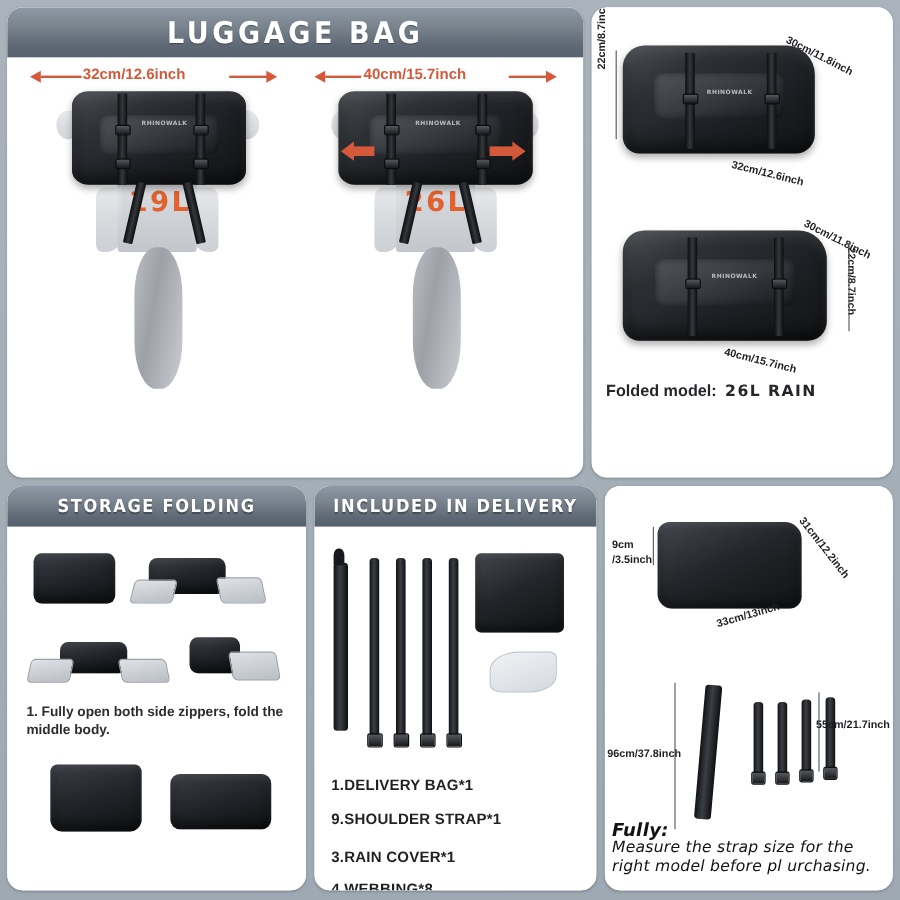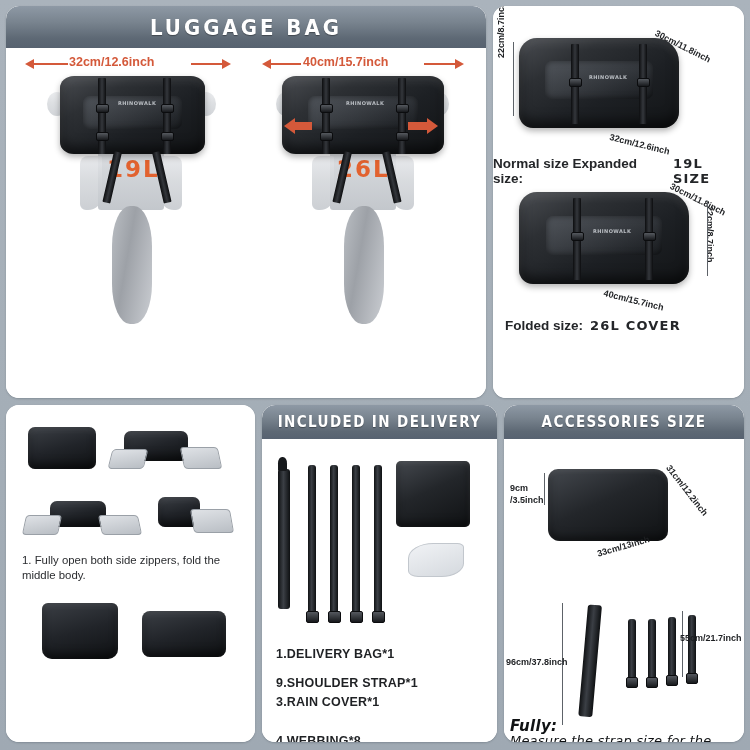--- a/index.html
+++ b/index.html
@@ -36,21 +36,21 @@
   }
   .panel-hd.small { height: 34px; flex: 0 0 34px; }
   .panel-hd span {
     color: #ffffff;
     font-weight: bold;
     letter-spacing: 2.2px;
     font-family: "DejaVu Sans", sans-serif;
     text-shadow: 0 1px 1px rgba(0,0,0,.35);
     font-stretch: condensed;
   }
-  .panel-hd.big span { font-size: 22px; letter-spacing: 3px; }
+  .panel-hd.big span { font-size: 25px; letter-spacing: 3px; }
   .panel-hd.small span { font-size: 15px; letter-spacing: 1.4px; }
   .panel-body { flex: 1; position: relative; background:#fff; overflow:hidden; }
 
   
   .bag {
     position: absolute;
     background:
       linear-gradient(150deg,#4a4d52 0%,#2d3034 28%,#1d2024 60%,#121416 100%);
     border-radius: 14px/12px;
     box-shadow: inset 0 5px 9px rgba(255,255,255,.09),
@@ -112,21 +112,21 @@
     color:#242629; font-weight:bold; font-size:13.5px;
     font-family:"Liberation Sans",sans-serif;
     display:flex; align-items:baseline; justify-content:center; gap:7px;
   }
   .cap-alt {
     font-family:"DejaVu Sans",sans-serif; letter-spacing:1.2px; font-size:13px;
   }
 
   .step-text {
     position:absolute; color:#2b2d30; font-size:11.4px; line-height:1.35;
-    font-family:"Liberation Sans",sans-serif; font-weight:400;
+    font-family:"Liberation Sans",sans-serif; font-weight:700;
   }
   .list-item {
     position:absolute; color:#1f2124; font-size:12.5px; font-weight:600;
     font-family:"Liberation Sans",sans-serif; letter-spacing:.2px;
   }
   .note-title {
     position:absolute; font-weight:bold; font-style:italic; font-size:15px;
     color:#101214; font-family:"DejaVu Sans",sans-serif; letter-spacing:.3px;
   }
   .note-body {
@@ -251,49 +251,48 @@
         <div class="strapv" style="left:146px;top:38px;height:80px;"></div>
         <div class="buckle" style="left:76px;top:72px;"></div>
         <div class="buckle" style="left:144px;top:72px;"></div>
         <div class="logo-tag" style="left:96px;top:68px;">RHINOWALK</div>
 
         <div class="dim-dark" style="left:3px;top:52px;transform:rotate(-90deg);transform-origin:left top;">22cm/8.7inch</div>
         <div class="leader" style="left:20px;top:36px;width:1px;height:74px;"></div>
         <div class="dim-dark" style="left:165px;top:22px;transform:rotate(27deg);transform-origin:left top;">30cm/11.8inch</div>
         <div class="dim-dark" style="left:118px;top:126px;transform:rotate(14deg);transform-origin:left top;">32cm/12.6inch</div>
 
-        <div class="cap-row" style="top:150px;">
-          <span>Normal size Expanded size:</span>
-          <span class="cap-alt">19L SIZE</span>
-        </div>
 
         <div class="bag" style="left:26px;top:186px;width:170px;height:92px;
                     border-radius:18px 24px 16px 14px;"></div>
         <div class="strapv" style="left:80px;top:192px;height:82px;"></div>
         <div class="strapv" style="left:152px;top:192px;height:82px;"></div>
         <div class="buckle" style="left:78px;top:226px;"></div>
         <div class="buckle" style="left:150px;top:226px;"></div>
         <div class="logo-tag" style="left:100px;top:222px;">RHINOWALK</div>
 
         <div class="dim-dark" style="left:180px;top:175px;transform:rotate(27deg);transform-origin:left top;">30cm/11.8inch</div>
         <div class="dim-dark" style="left:222px;top:200px;transform:rotate(90deg);transform-origin:left top;">22cm/8.7inch</div>
         <div class="leader" style="left:214px;top:196px;width:1px;height:74px;"></div>
         <div class="dim-dark" style="left:112px;top:282px;transform:rotate(14deg);transform-origin:left top;">40cm/15.7inch</div>
 
         <div class="cap-row" style="top:312px;justify-content:flex-start;padding-left:12px;">
-          <span>Folded size:</span>
-          <span class="cap-alt">26L COVER</span>
+          <span>Folded model:</span>
+          <span class="cap-alt">26L RAIN</span>
         </div>
       </div>
     </div>
   </div>
 
   <div class="row row-bot">
 
     <div class="panel" style="width:249px;">
+      <div class="panel-hd small">
+        <span>STORAGE FOLDING</span>
+      </div>
       <div class="panel-body">
         <div class="folded" style="left:22px;top:22px;width:68px;height:42px;"></div>
         <div class="folded" style="left:118px;top:26px;width:64px;height:30px;"></div>
         <div class="flap" style="left:104px;top:44px;width:36px;height:20px;transform:skewX(-14deg);"></div>
         <div class="flap" style="left:176px;top:42px;width:38px;height:22px;transform:skewX(12deg);"></div>
 
         <div class="folded" style="left:44px;top:96px;width:56px;height:26px;"></div>
         <div class="flap" style="left:18px;top:110px;width:36px;height:20px;transform:skewX(-12deg);"></div>
         <div class="flap" style="left:94px;top:110px;width:40px;height:20px;transform:skewX(12deg);"></div>
         <div class="folded" style="left:152px;top:92px;width:42px;height:30px;"></div>
@@ -322,29 +321,26 @@
         <div class="buckle" style="left:44px;top:172px;width:13px;height:12px;"></div>
         <div class="buckle" style="left:66px;top:172px;width:13px;height:12px;"></div>
         <div class="buckle" style="left:88px;top:172px;width:13px;height:12px;"></div>
         <div class="buckle" style="left:110px;top:172px;width:13px;height:12px;"></div>
 
         <div class="pouch" style="left:134px;top:22px;width:74px;height:66px;"></div>
         <div class="raincover" style="left:146px;top:104px;width:56px;height:34px;"></div>
 
         <div class="list-item" style="left:14px;top:208px;">1.DELIVERY BAG*1</div>
         <div class="list-item" style="left:14px;top:237px;">9.SHOULDER STRAP*1</div>
-        <div class="list-item" style="left:14px;top:256px;">3.RAIN COVER*1</div>
+        <div class="list-item" style="left:14px;top:268px;">3.RAIN COVER*1</div>
         <div class="list-item" style="left:14px;top:295px;">4.WEBBING*8</div>
       </div>
     </div>
 
     <div class="panel" style="flex:1;">
-      <div class="panel-hd small">
-        <span>ACCESSORIES SIZE</span>
-      </div>
       <div class="panel-body">
 
         <div class="pouch" style="left:44px;top:30px;width:120px;height:72px;border-radius:10px 14px 10px 12px;"></div>
         <div class="leader" style="left:40px;top:34px;width:1px;height:32px;"></div>
         <div class="dim-dark" style="left:6px;top:44px;">9cm</div>
         <div class="dim-dark" style="left:6px;top:56px;">/3.5inch</div>
         <div class="dim-dark" style="left:168px;top:24px;transform:rotate(52deg);transform-origin:left top;">31cm/12.2inch</div>
         <div class="dim-dark" style="left:92px;top:110px;transform:rotate(-16deg);transform-origin:left top;">33cm/13inch</div>
 
         <div class="strap-item" style="left:84px;top:166px;width:14px;height:112px;transform:rotate(5deg);transform-origin:top;"></div>

